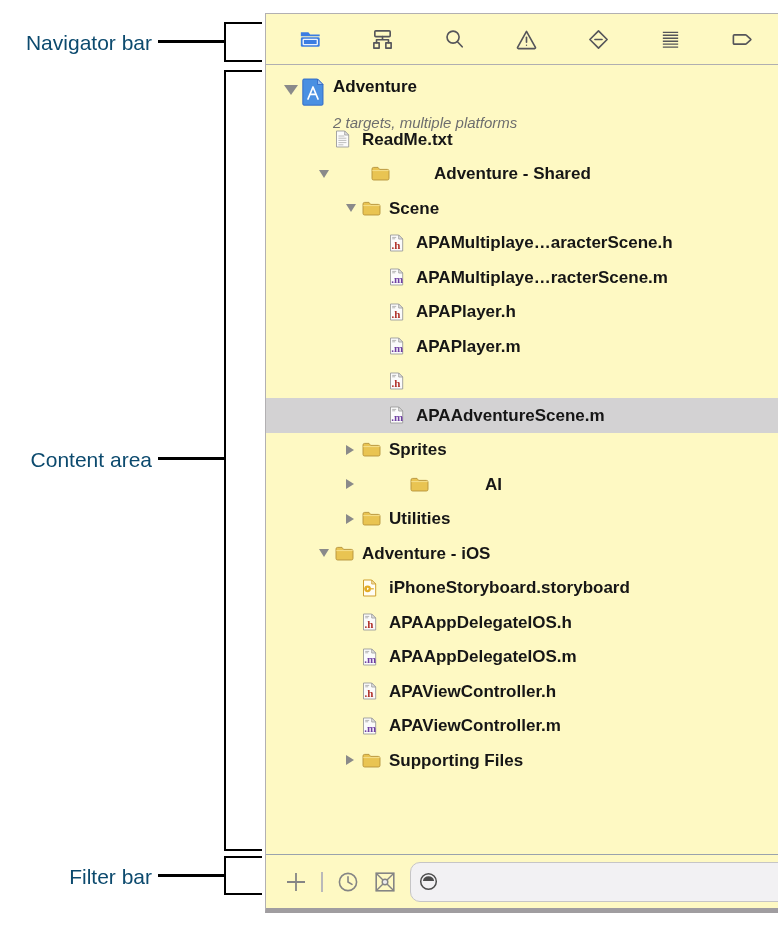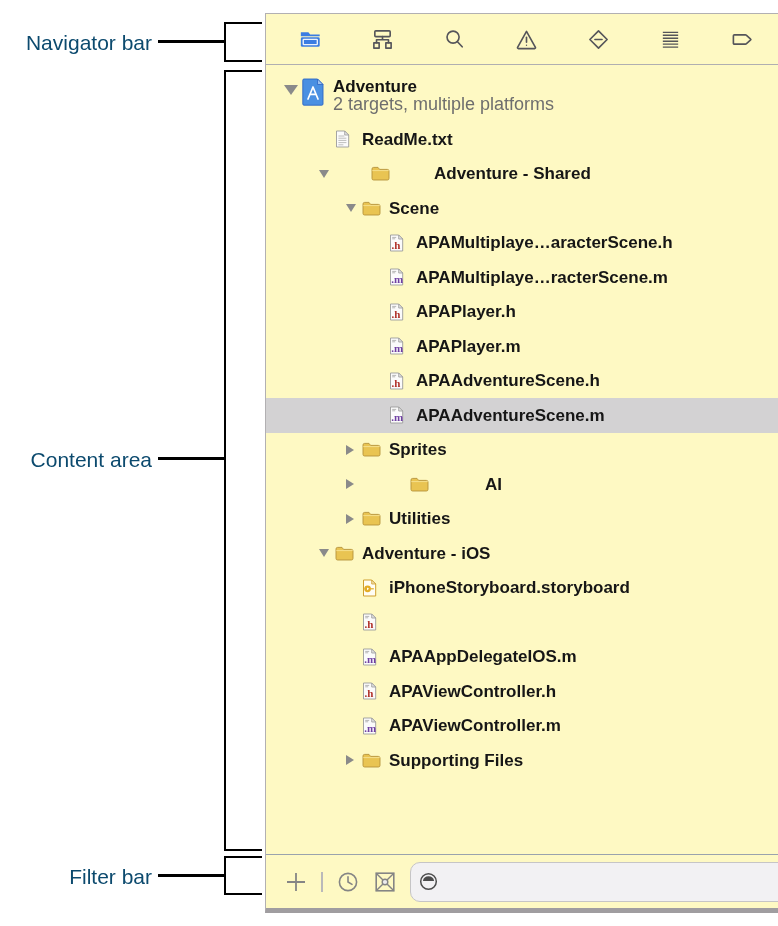--- a/index.html
+++ b/index.html
@@ -33,21 +33,21 @@
   .content{flex:1 1 auto;overflow:hidden;position:relative;}
   .filterbar{
     flex:0 0 54px;border-top:1px solid #9aa3ad;display:flex;align-items:center;
     padding-left:18px;box-sizing:border-box;
   }
   
   .prow{display:flex;align-items:flex-start;height:57px;box-sizing:border-box;padding:13px 0 0 18px;}
   .prow .tri-slot{width:18px;padding-top:7px;}
   .prow .ptext{margin-left:8px;line-height:1;}
   .ptitle{font-size:17px;font-weight:bold;color:#141414;}
-  .psub{font-size:18px;color:#6e6e6e;margin-top:0;}
+  .psub{font-size:15px;color:#6e6e6e;margin-top:20px;font-style:italic;}
   .trow{display:flex;align-items:center;height:34.5px;box-sizing:border-box;font-size:17px;color:#161616;white-space:nowrap;}
   .trow.selected{background:#d3d2d3;}
   .tri-slot{width:16px;flex:0 0 auto;display:flex;align-items:center;}
   .tri-open{width:0;height:0;border-left:5.5px solid transparent;border-right:5.5px solid transparent;border-top:8px solid #8a8a8a;}
   .tri-closed{width:0;height:0;border-top:5.5px solid transparent;border-bottom:5.5px solid transparent;border-left:8px solid #8a8a8a;}
   .tri-open.big{border-left-width:7px;border-right-width:7px;border-top-width:10px;}
   .icon-col{width:20px;flex:0 0 auto;display:flex;align-items:center;justify-content:flex-start;margin-right:7px;}
   .rowlabel{line-height:1;font-weight:bold;}
   
   .fb-item{display:flex;align-items:center;justify-content:center;flex:0 0 auto;}
@@ -228,21 +228,20 @@
       <div class="trow" style="padding-left: 107px;">
         <div class="tri-slot"></div>
         <div class="icon-col">
           <svg width="15" height="18" viewBox="0 0 15 18">
             <path d="M1.5,1 h8.2 l4,4 v12 h-12.2 Z" fill="#fbfbfb" stroke="#9b9b9b" stroke-width="0.9"></path>
             <path d="M9.7,1 l4,4 h-4 Z" fill="#e3e3e3" stroke="#9b9b9b" stroke-width="0.8"></path>
             <path d="M3.2,3.4 h4 M3.2,4.8 h3" stroke="#9a9a9a" stroke-width="0.7" fill="none"></path>
             <text x="2.6" y="14.6" font-family="Liberation Serif,serif" font-size="11" font-weight="bold" fill="#b03028">.h</text>
           </svg>
         </div>
-        <div class="rowlabel">APAAdventureScene.h</div>
       </div>
       <div class="trow selected" style="padding-left: 107px;">
         <div class="tri-slot"></div>
         <div class="icon-col">
           <svg width="15" height="18" viewBox="0 0 15 18">
             <path d="M1.5,1 h8.2 l4,4 v12 h-12.2 Z" fill="#fbfbfb" stroke="#9b9b9b" stroke-width="0.9"></path>
             <path d="M9.7,1 l4,4 h-4 Z" fill="#e3e3e3" stroke="#9b9b9b" stroke-width="0.8"></path>
             <path d="M3.2,3.4 h4 M3.2,4.8 h3" stroke="#9a9a9a" stroke-width="0.7" fill="none"></path>
             <text x="2.2" y="14.6" font-family="Liberation Serif,serif" font-size="11" font-weight="bold" fill="#6f3fa2">.m</text>
           </svg>
@@ -313,20 +312,21 @@
       <div class="trow" style="padding-left: 80px;">
         <div class="tri-slot"></div>
         <div class="icon-col">
           <svg width="15" height="18" viewBox="0 0 15 18">
             <path d="M1.5,1 h8.2 l4,4 v12 h-12.2 Z" fill="#fbfbfb" stroke="#9b9b9b" stroke-width="0.9"></path>
             <path d="M9.7,1 l4,4 h-4 Z" fill="#e3e3e3" stroke="#9b9b9b" stroke-width="0.8"></path>
             <path d="M3.2,3.4 h4 M3.2,4.8 h3" stroke="#9a9a9a" stroke-width="0.7" fill="none"></path>
             <text x="2.6" y="14.6" font-family="Liberation Serif,serif" font-size="11" font-weight="bold" fill="#b03028">.h</text>
           </svg>
         </div>
+        <div class="rowlabel">APAAppDelegateIOS.h</div>
       </div>
       <div class="trow" style="padding-left: 80px;">
         <div class="tri-slot"></div>
         <div class="icon-col">
           <svg width="15" height="18" viewBox="0 0 15 18">
             <path d="M1.5,1 h8.2 l4,4 v12 h-12.2 Z" fill="#fbfbfb" stroke="#9b9b9b" stroke-width="0.9"></path>
             <path d="M9.7,1 l4,4 h-4 Z" fill="#e3e3e3" stroke="#9b9b9b" stroke-width="0.8"></path>
             <path d="M3.2,3.4 h4 M3.2,4.8 h3" stroke="#9a9a9a" stroke-width="0.7" fill="none"></path>
             <text x="2.2" y="14.6" font-family="Liberation Serif,serif" font-size="11" font-weight="bold" fill="#6f3fa2">.m</text>
           </svg>

